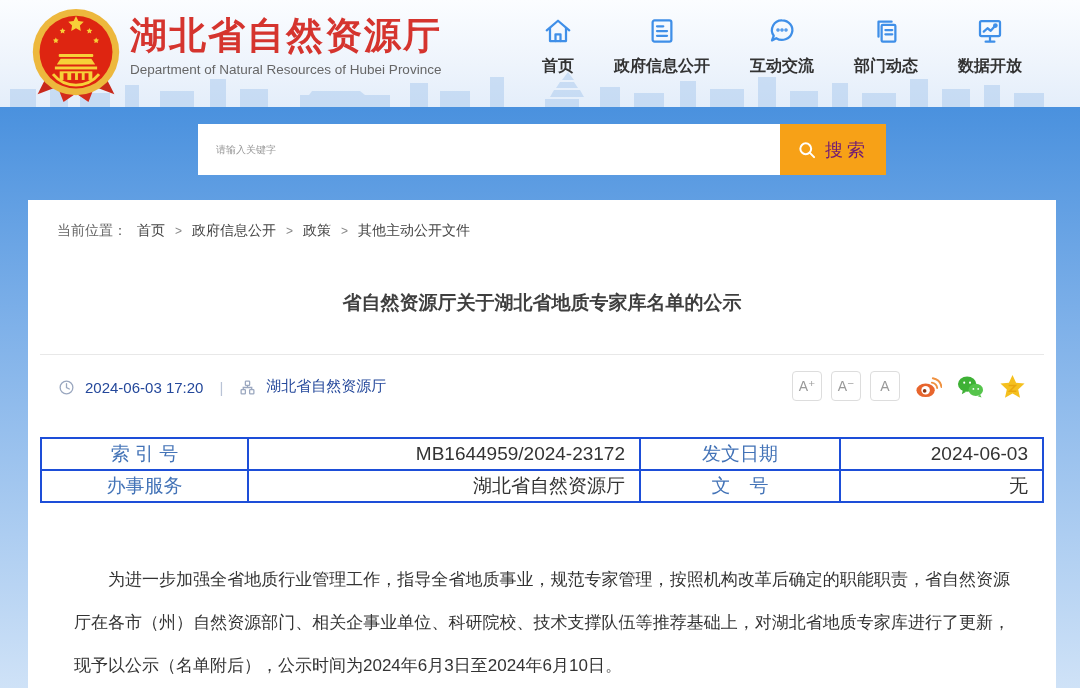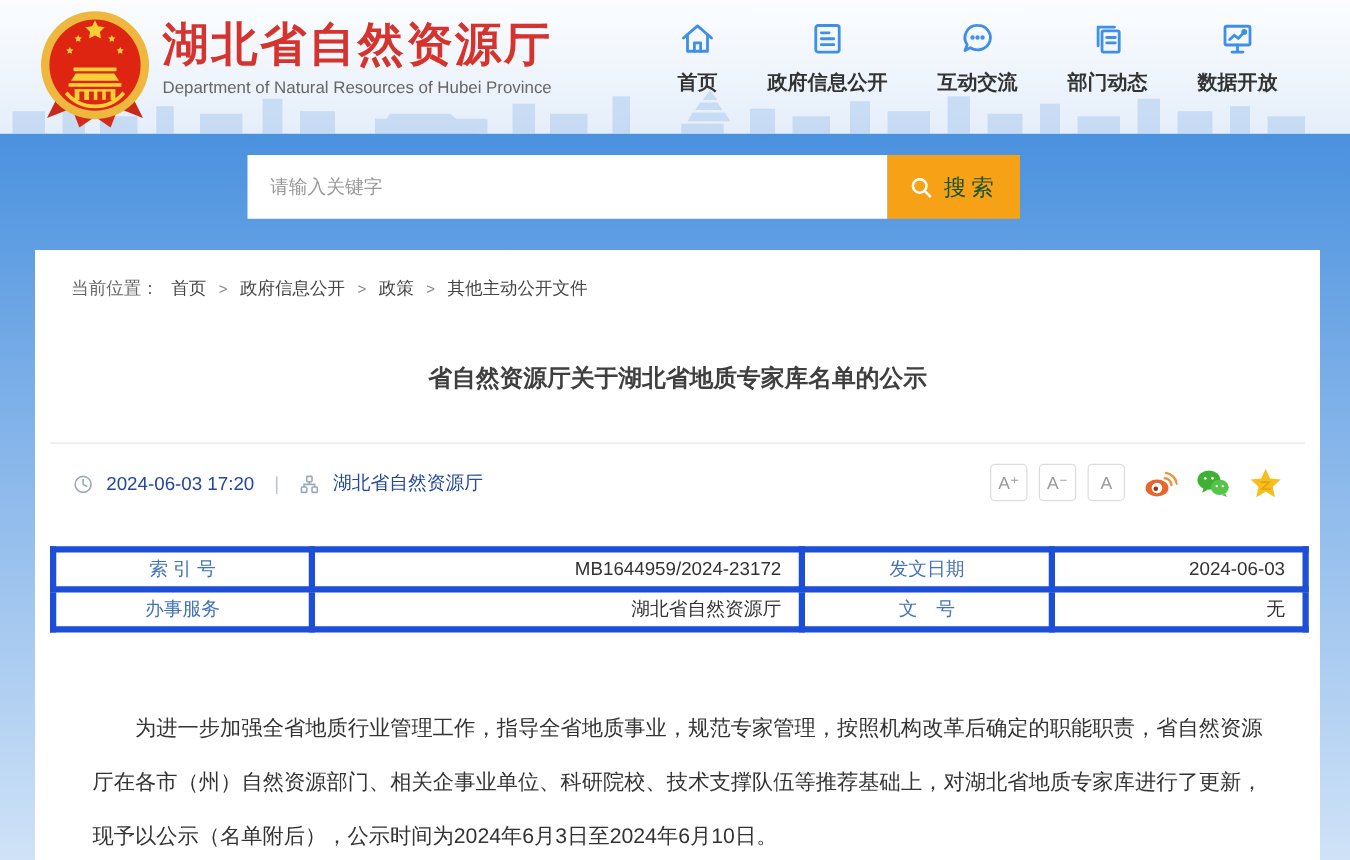--- a/index.html
+++ b/index.html
@@ -17,27 +17,27 @@
   .brand-sub { font-size:13.5px; color:#666; margin-top:4px; }
   .nav { position:absolute; right:58px; top:16px; display:flex; gap:40px; }
   .nav-item { display:flex; flex-direction:column; align-items:center; gap:10px; cursor:pointer; }
   .nav-item svg { width:30px; height:30px; }
   .nav-label { font-size:16px; font-weight:bold; color:#333; white-space:nowrap; }
 
   
   .blueband { position:absolute; top:107px; left:0; width:1080px; height:581px;
               background:linear-gradient(180deg,#4a91de 0%,#7fb1e9 38%,#cfe2f7 100%); }
   .search-row { position:absolute; top:17px; left:198px; display:flex; }
-  .search-input { width:512px; height:51px; border:none; outline:none; background:#fff;
-                  padding:0 18px; font-size:15px; color:#c2410c;
+  .search-input { width:582px; height:51px; border:none; outline:none; background:#fff;
+                  padding:0 18px; font-size:10px; color:#c2410c;
                   font-family:"Liberation Sans","DejaVu Sans",sans-serif; }
   .search-input::placeholder { color:#999; }
   .search-btn { width:106px; height:51px; background:#f7a117; border:none; cursor:pointer;
                 display:flex; align-items:center; justify-content:center; gap:8px;
-                color:#14532d; font-size:18px; letter-spacing:4px;
+                color:#701a75; font-size:18px; letter-spacing:4px;
                 font-family:"Liberation Sans","DejaVu Sans",sans-serif; }
 
   
   .card { position:absolute; top:200px; left:28px; width:1028px; height:520px; background:#fff; }
   .breadcrumb { padding:22px 0 0 29px; font-size:14px; color:#666; display:flex; gap:10px; align-items:center; }
   .breadcrumb .bc-link { color:#444; cursor:pointer; }
   .breadcrumb .bc-sep { color:#888; font-size:12px; }
   .article-title { margin-top:50px; text-align:center; font-size:19px; font-weight:bold; color:#3f3f3f; }
   .divider { margin:38px 12px 0 12px; border-top:1px solid #e8e8e8; }
 
@@ -45,21 +45,21 @@
   .meta-left { display:flex; align-items:flex-end; gap:10px; font-size:15px; color:#24489b; }
   .meta-left .pipe { color:#b9c3d6; margin:0 6px; }
   .meta-source { color:#24489b; cursor:pointer; }
   .meta-right { display:flex; align-items:center; gap:9px; }
   .font-btn { width:30px; height:30px; border:1px solid #ddd; border-radius:4px; background:#fff;
               color:#999; font-size:14px; cursor:pointer; display:flex; align-items:center; justify-content:center;
               font-family:"Liberation Sans","DejaVu Sans",sans-serif; }
   .share-icon { width:27px; height:27px; cursor:pointer; margin-left:6px; }
 
   .meta-table { margin:20px 14px 0 12px; border-collapse:collapse; table-layout:fixed; width:1002px; }
-  .meta-table td { border:5px solid #1d4ed8; height:32px; font-size:15px; padding:0 14px; }
+  .meta-table td { border:2px solid #1d4ed8; height:32px; font-size:19px; padding:0 14px; }
   .meta-table td.lbl { color:#4373b7; text-align:center; }
   .meta-table td.val { color:#333; text-align:right; }
   .col-l1{width:207px;} .col-v1{width:392px;} .col-l2{width:200px;} .col-v2{width:203px;}
 
   .article-body { margin:55px 46px 0 46px; font-size:17px; line-height:43px; color:#333;
                   text-align:justify; text-indent:2em; }
 </style>
 </head>
 <body>
 

